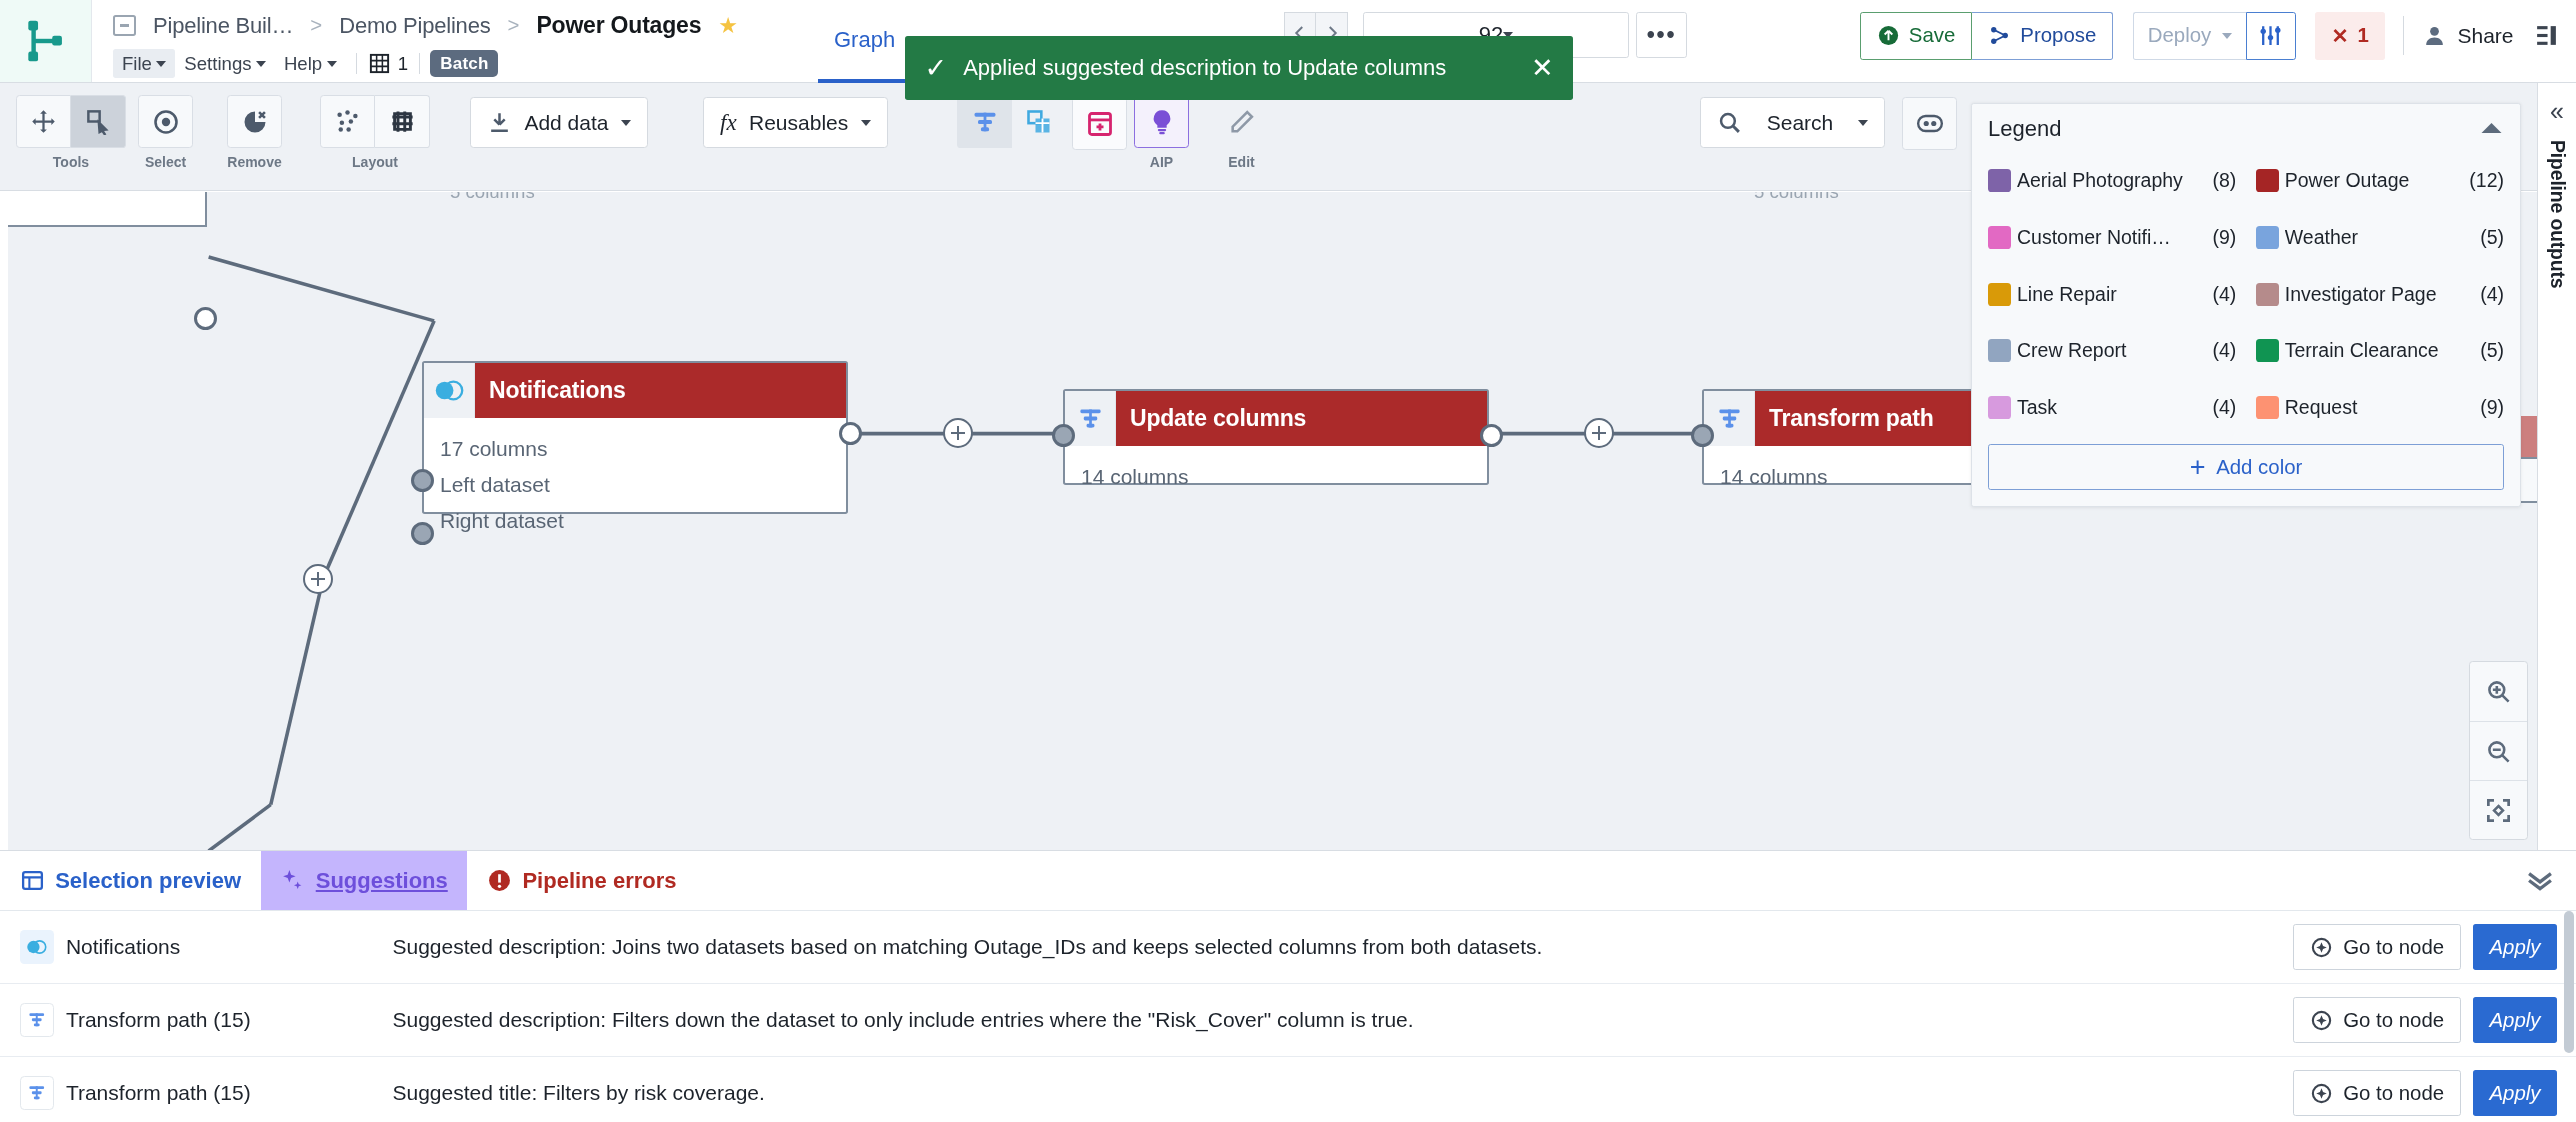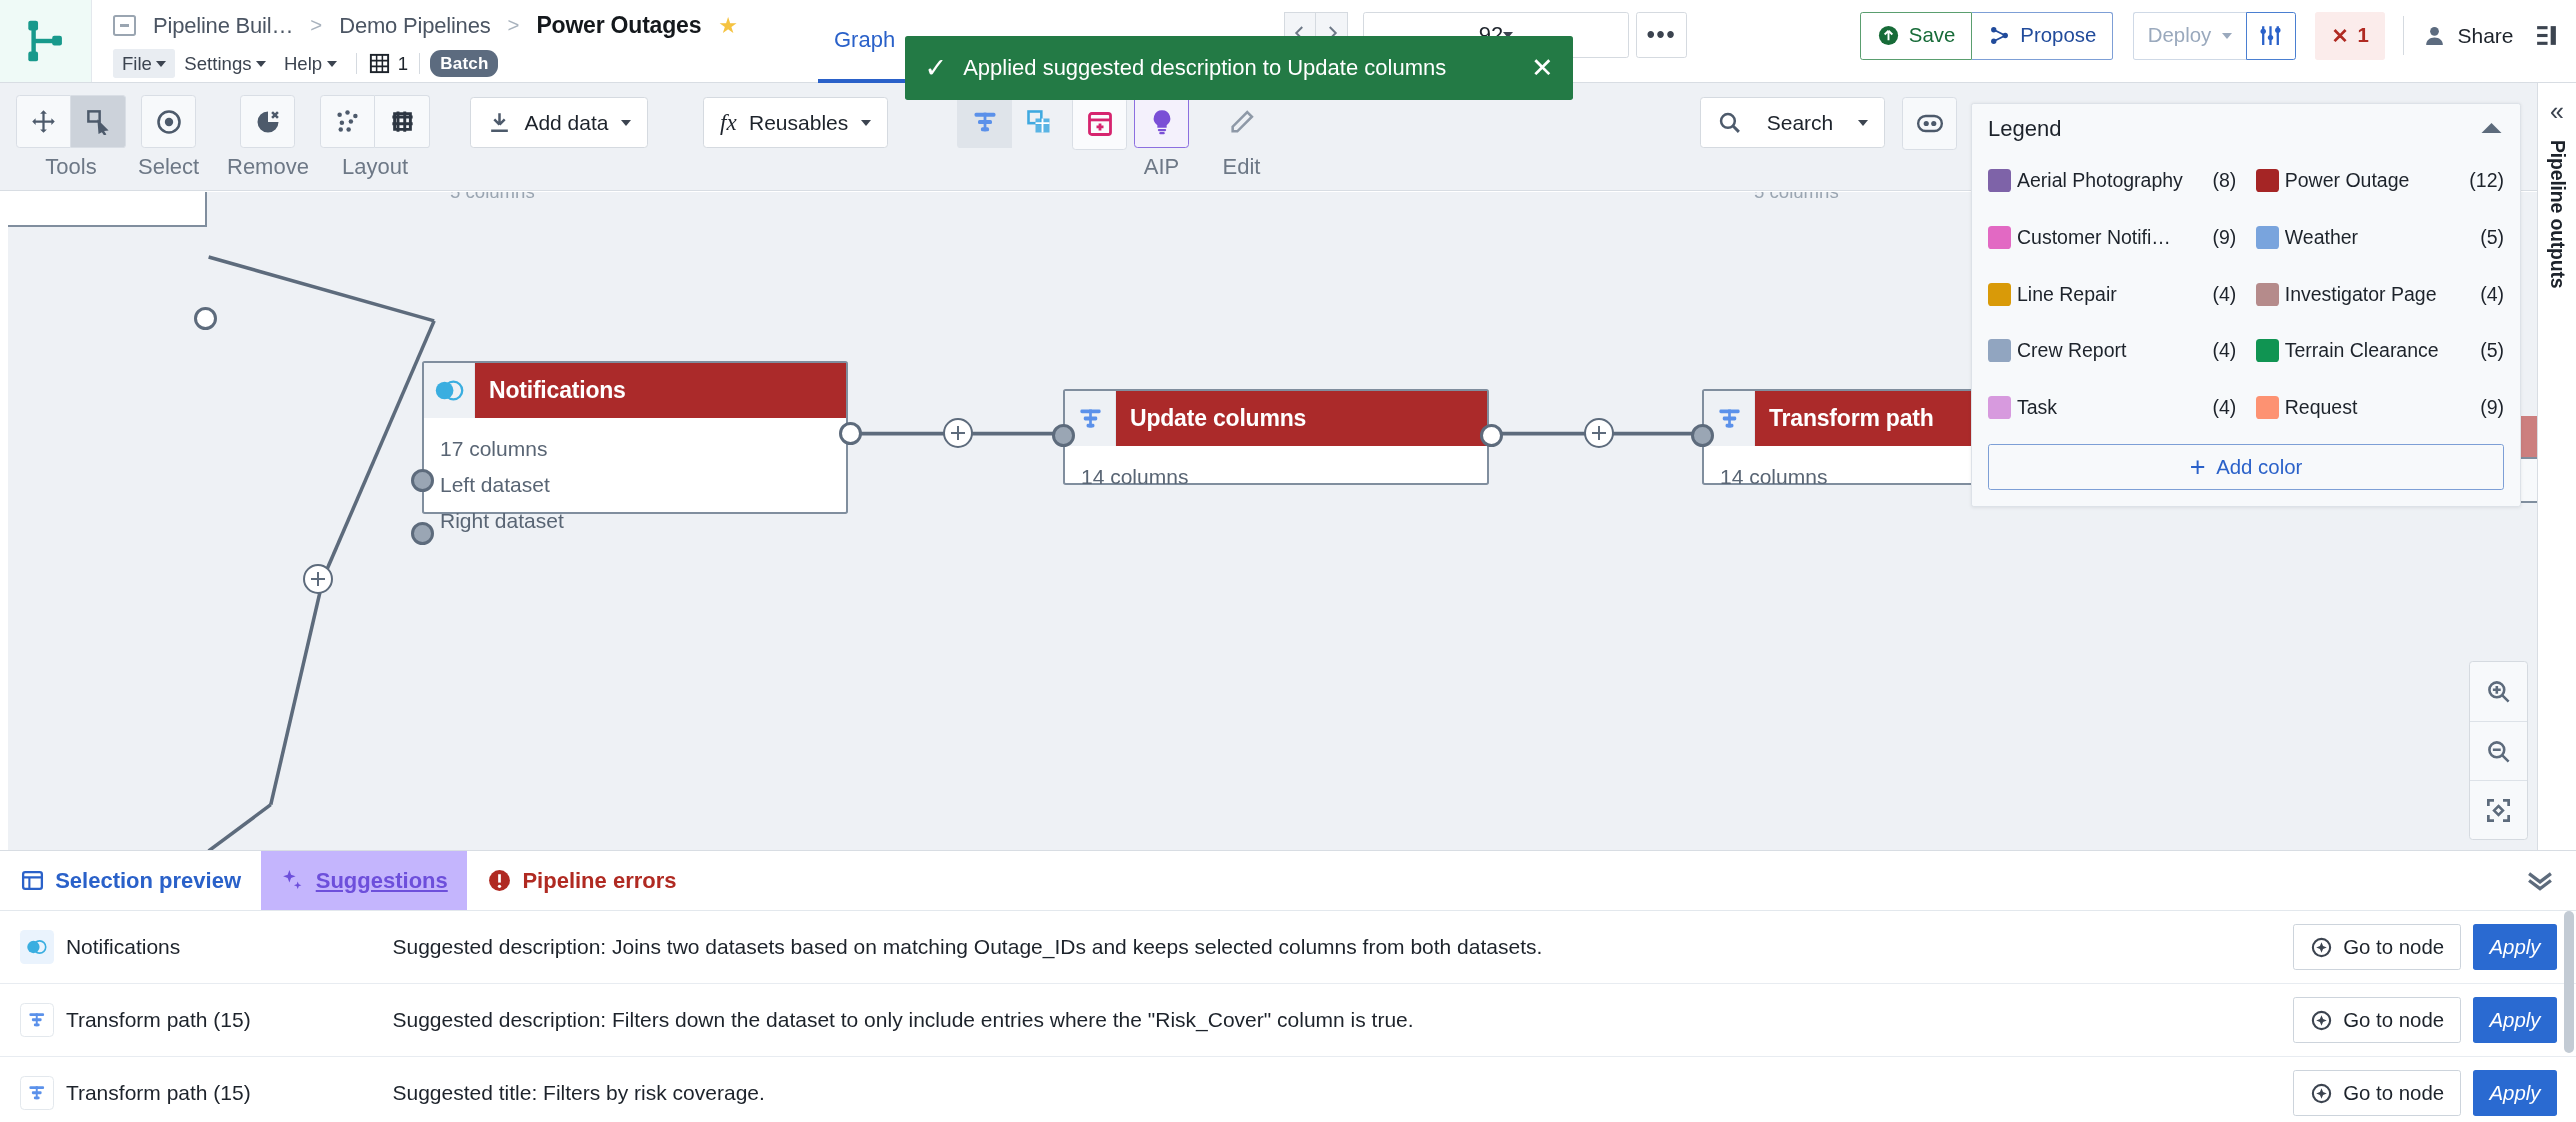--- a/index.html
+++ b/index.html
@@ -43,21 +43,21 @@
   }
   .menu-item.hl { background: #e9edf2; }
   .caret-dn {
     width: 0; height: 0; border-left: 5.3px solid transparent; border-right: 5.3px solid transparent;
     border-top: 6.2px solid #3c4450; display: inline-block;
   }
   .vdiv { width: 0.9px; height: 21px; background: #d5dae0; margin: 0 10.7px; }
   .branch-chip { display: inline-flex; align-items: center; gap: 7px; font-size: 18.6px; color: #1d232b; }
   .batch-pill {
     background: #5c6b7f; color: #fff; font-size: 17px; font-weight: bold;
-    padding: 3.6px 9.8px; border-radius: 11px; letter-spacing: 0.2px;
+    padding: 3.6px 9.8px; border-radius: 5px; letter-spacing: 0.2px;
   }
 
   .tab-graph {
     position: absolute; left: 818px; top: 0; height: 83px;
     display: flex; align-items: center; padding: 0 16px;
     font-size: 22px; color: #2a61c9; border-bottom: 4.4px solid #2a61c9;
   }
 
   
   .histgrp { position: absolute; left: 1284px; top: 12.4px; display: flex; }
@@ -117,21 +117,21 @@
     display: flex; align-items: center; justify-content: center;
   }
   .tb + .tb { border-left: none; }
   .tb.first { border-radius: 3.6px 0 0 3.6px; }
   .tb.last { border-radius: 0 3.6px 3.6px 0; }
   .tb.solo { border-radius: 3.6px; }
   .tb.active { background: #ccd2da; }
   .tb.flat { background: transparent; border-color: transparent; }
   .tb.flat.active { background: #dfe4ea; border-color: transparent; }
   .tb.outlined-purple { background: #f4f1fc; border: 1.4px solid #8c6fe0; border-radius: 3.6px; }
-  .tlabel { font-size: 22px; color: #6d7886; margin-top: 5.3px; white-space: nowrap; }
+  .tlabel { font-size: 14px; color: #6d7886; margin-top: 5.3px; white-space: nowrap; font-weight: bold; }
 
   .pill-btn {
     height: 51px; background: #fff; border: 0.9px solid #d5dae0; border-radius: 3.6px;
     display: inline-flex; align-items: center; gap: 12.4px; padding: 0 16px;
     font-size: 21px; color: #1d232b;
   }
 
   
   .canvas {
     position: absolute; top: 192px; left: 8px; width: 2539px; height: 659px;

